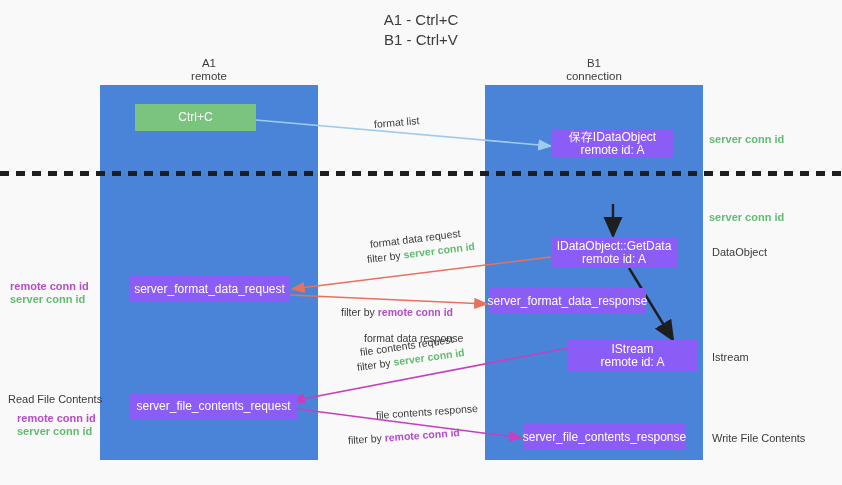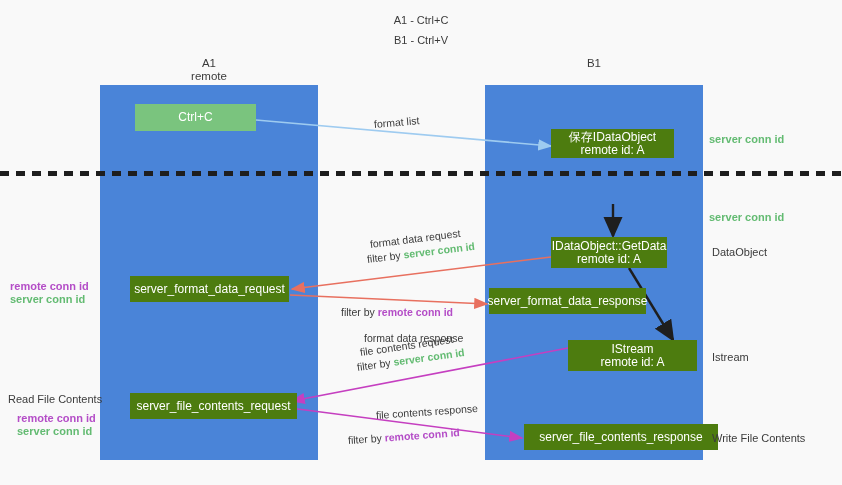--- a/index.html
+++ b/index.html
@@ -21,59 +21,60 @@
   .colhead .l2{display:block;}
 
   .box{
     position:absolute;
     display:flex;flex-direction:column;align-items:center;justify-content:center;
     color:#ffffff;font-size:12px;line-height:13px;text-align:center;
     box-sizing:border-box;
   }
   .box .l2{display:block;text-align:right;}
   .box.green{background:#7ac47e;}
-  .box.orange{background:#4d7c0f;}
+  .box.orange{background:#8b5cf6;}
 
   .sidelbl{position:absolute;font-size:11px;line-height:14px;white-space:nowrap;}
   .sidelbl.black{color:#3b3b3b;}
   .sidelbl.green{color:#63bb72;font-weight:bold;}
   .sidelbl.purple{color:#b44dc7;font-weight:bold;}
 
   .dashline{
     position:absolute;left:0;top:171px;width:842px;height:5px;
     background:repeating-linear-gradient(to right,#1e1e1e 0 9px,transparent 9px 16px);
   }
 
   .arrlbl{position:absolute;font-size:10.5px;line-height:13px;color:#3b3b3b;white-space:nowrap;}
   .arrlbl .g{color:#63bb72;font-weight:bold;}
   .arrlbl .p{color:#b44dc7;font-weight:bold;}
   .arrlbl.slant{transform-origin:left center;}
 
   #title{
     position:absolute;left:0;top:10px;width:842px;text-align:center;
-    font-size:11px;line-height:20px;color:#3b3b3b;
+    font-size:15px;line-height:20px;color:#3b3b3b;
   }
   #title .l2{display:block;}
 </style>
 </head>
 <body>
 
 <div id="stage">
 
   <div id="title">
     <span>A1 - Ctrl+C</span>
     <span class="l2">B1 - Ctrl+V</span>
   </div>
 
   <div class="colhead" style="left:130px;top:57px;width:158px;">
     <span>A1</span>
     <span class="l2">remote</span>
   </div>
   <div class="colhead" style="left:515px;top:57px;width:158px;">
     <span>B1</span>
+    <span class="l2">connection</span>
   </div>
 
   <div class="col col-a"></div>
   <div class="col col-b"></div>
 
   <svg id="wires" viewBox="0 0 842 485">
     <defs>
       <marker id="ah-blue" markerWidth="9" markerHeight="7" refX="8" refY="3.5" orient="auto">
         <polygon points="0,0 9,3.5 0,7" fill="#9ecbf0"></polygon>
       </marker>
@@ -108,21 +109,21 @@
   <div class="box green" style="left:135px;top:104px;width:121px;height:27px;">
     <span>Ctrl+C</span>
   </div>
 
   <div class="box orange" style="left:551px;top:129px;width:123px;height:29px;">
     <span>保存IDataObject</span>
     <span class="l2">remote id: A</span>
   </div>
 
 
-  <div class="box orange" style="left:551px;top:237px;width:116px;height:31px;">
+  <div class="box orange" style="left:551px;top:237px;width:126px;height:31px;">
     <span>IDataObject::GetData</span>
     <span class="l2">remote id: A</span>
   </div>
 
   <div class="box orange" style="left:130px;top:276px;width:159px;height:26px;">
     <span>server_format_data_request</span>
   </div>
 
   <div class="box orange" style="left:489px;top:288px;width:157px;height:26px;">
     <span>server_format_data_response</span>
@@ -130,21 +131,21 @@
 
   <div class="box orange" style="left:568px;top:340px;width:129px;height:31px;">
     <span>IStream</span>
     <span class="l2">remote id: A</span>
   </div>
 
   <div class="box orange" style="left:130px;top:393px;width:167px;height:26px;">
     <span>server_file_contents_request</span>
   </div>
 
-  <div class="box orange" style="left:524px;top:424px;width:194px;height:26px;">
+  <div class="box orange" style="left:524px;top:424px;width:161px;height:26px;">
     <span>server_file_contents_response</span>
   </div>
 
   <div class="sidelbl green" style="left:709px;top:132px;">server conn id</div>
   <div class="sidelbl green" style="left:709px;top:210px;">server conn id</div>
   <div class="sidelbl black" style="left:712px;top:245px;">DataObject</div>
   <div class="sidelbl black" style="left:712px;top:350px;">Istream</div>
   <div class="sidelbl black" style="left:712px;top:431px;">Write File Contents</div>
 
   <div class="sidelbl purple" style="left:10px;top:279px;">remote conn id</div>

